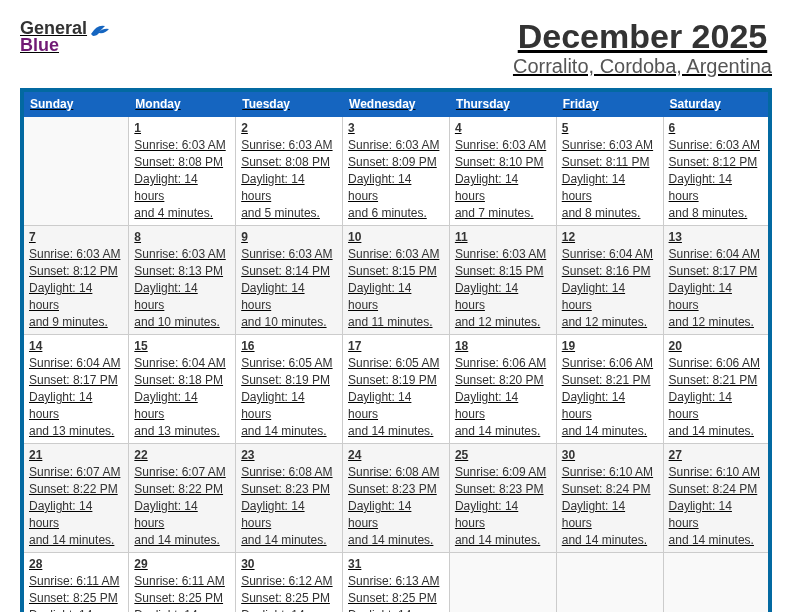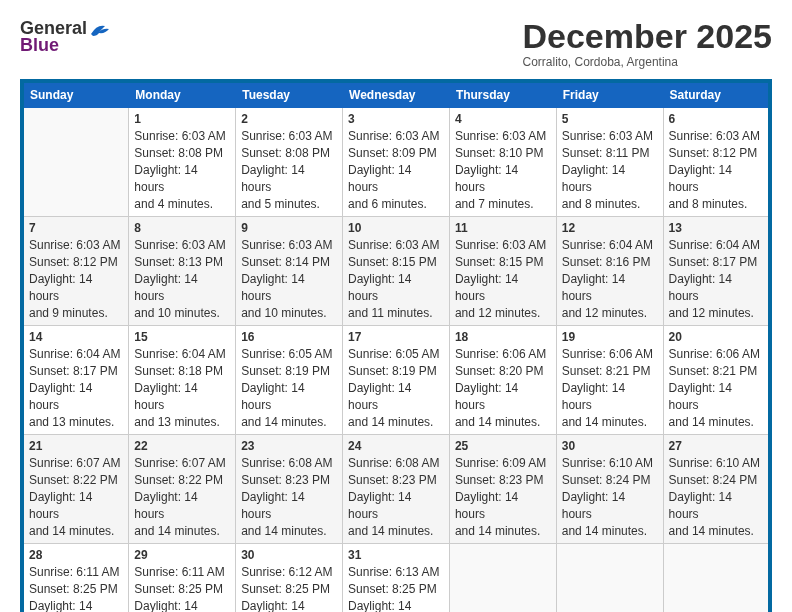--- a/index.html
+++ b/index.html
@@ -9,43 +9,44 @@
       font-family: Arial, sans-serif;
       background: #fff;
       overflow: hidden;
     }
     .page {
       width: 792px;
       height: 612px;
       padding: 18px 20px 10px 20px;
       display: flex;
       flex-direction: column;
+      text-decoration: underline;
     }
     .header {
       display: flex;
       justify-content: space-between;
       align-items: flex-start;
       margin-bottom: 10px;
     }
     .logo {
       display: flex;
       flex-direction: column;
       align-items: flex-start;
     }
     .title-block {
-      text-align: left;
+      text-align: center;
     }
     .month-title {
       font-size: 34px;
       font-weight: bold;
       color: #333;
       line-height: 1.1;
     }
     .subtitle {
-      font-size: 12px;
+      font-size: 20px;
       color: #555;
     }
     .calendar {
       flex: 1;
       border: 4px solid #0369a1;
       border-collapse: collapse;
       width: 100%;
       table-layout: fixed;
     }
     .calendar th {

